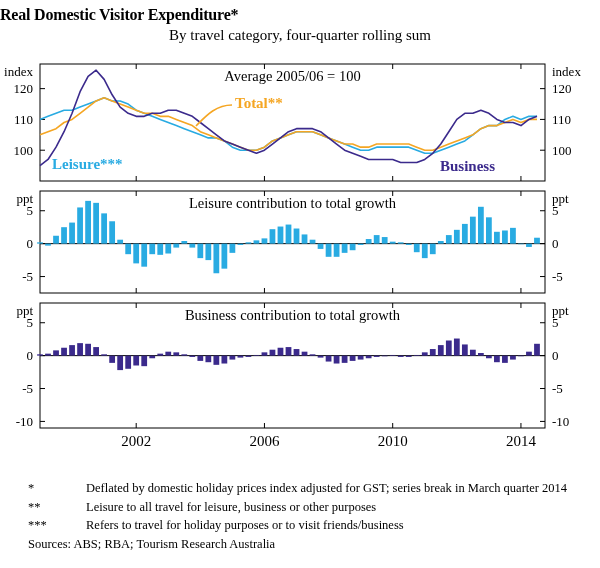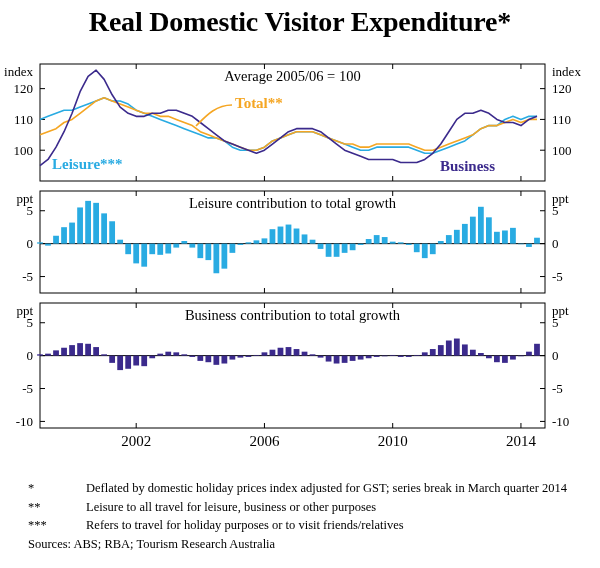--- a/index.html
+++ b/index.html
@@ -14,22 +14,22 @@
     color: #000000;
     position: relative;
     overflow: hidden;
   }
   .figure {
     width: 600px;
     height: 568px;
     position: relative;
   }
   .title {
-    text-align: center;
-    font-size: 28px;
+    text-align: left;
+    font-size: 16px;
     font-weight: bold;
     letter-spacing: -0.2px;
     margin: 6px 0 0 0;
     font-family: "Liberation Serif", serif;
   }
   .subtitle {
     text-align: center;
     font-size: 15px;
     margin: 3px 0 0 0;
     font-family: "Liberation Serif", serif;
@@ -86,20 +86,21 @@
   .src-row {
     margin-top: 0;
   }
 </style>
 </head>
 <body>
 
 <div class="figure">
 
   <div class="title">Real Domestic Visitor Expenditure*</div>
+  <div class="subtitle">By travel category, four-quarter rolling sum</div>
 
   <svg class="chart plot-area" id="chart-svg" width="600" height="568">
       <rect x="40" y="58" width="505" height="117" fill="none" stroke="#000" stroke-width="1"></rect>
       <line x1="40" y1="144.21052631578948" x2="45" y2="144.21052631578948" stroke="#000" stroke-width="1"></line>
       <line x1="540" y1="144.21052631578948" x2="545" y2="144.21052631578948" stroke="#000" stroke-width="1"></line>
       <text x="33" y="148.71052631578948" text-anchor="end" class="axis-text">100</text>
       <text x="552" y="148.71052631578948" text-anchor="start" class="axis-text">100</text>
       <line x1="40" y1="113.42105263157896" x2="45" y2="113.42105263157896" stroke="#000" stroke-width="1"></line>
       <line x1="540" y1="113.42105263157896" x2="545" y2="113.42105263157896" stroke="#000" stroke-width="1"></line>
       <text x="33" y="117.92105263157896" text-anchor="end" class="axis-text">110</text>
@@ -316,18 +317,18 @@
     <div class="fn-row">
       <div class="fn-mark">*</div>
       <div class="fn-text">Deflated by domestic holiday prices index adjusted for GST; series break in March quarter 2014</div>
     </div>
     <div class="fn-row">
       <div class="fn-mark">**</div>
       <div class="fn-text">Leisure to all travel for leisure, business or other purposes</div>
     </div>
     <div class="fn-row">
       <div class="fn-mark">***</div>
-      <div class="fn-text">Refers to travel for holiday purposes or to visit friends/relatives</div>
+      <div class="fn-text">Refers to travel for holiday purposes or to visit friends/business</div>
     </div>
     <div class="src-row">Sources:  ABS; RBA; Tourism Research Australia</div>
   </div>
 
 </div>
 
 </body></html>

